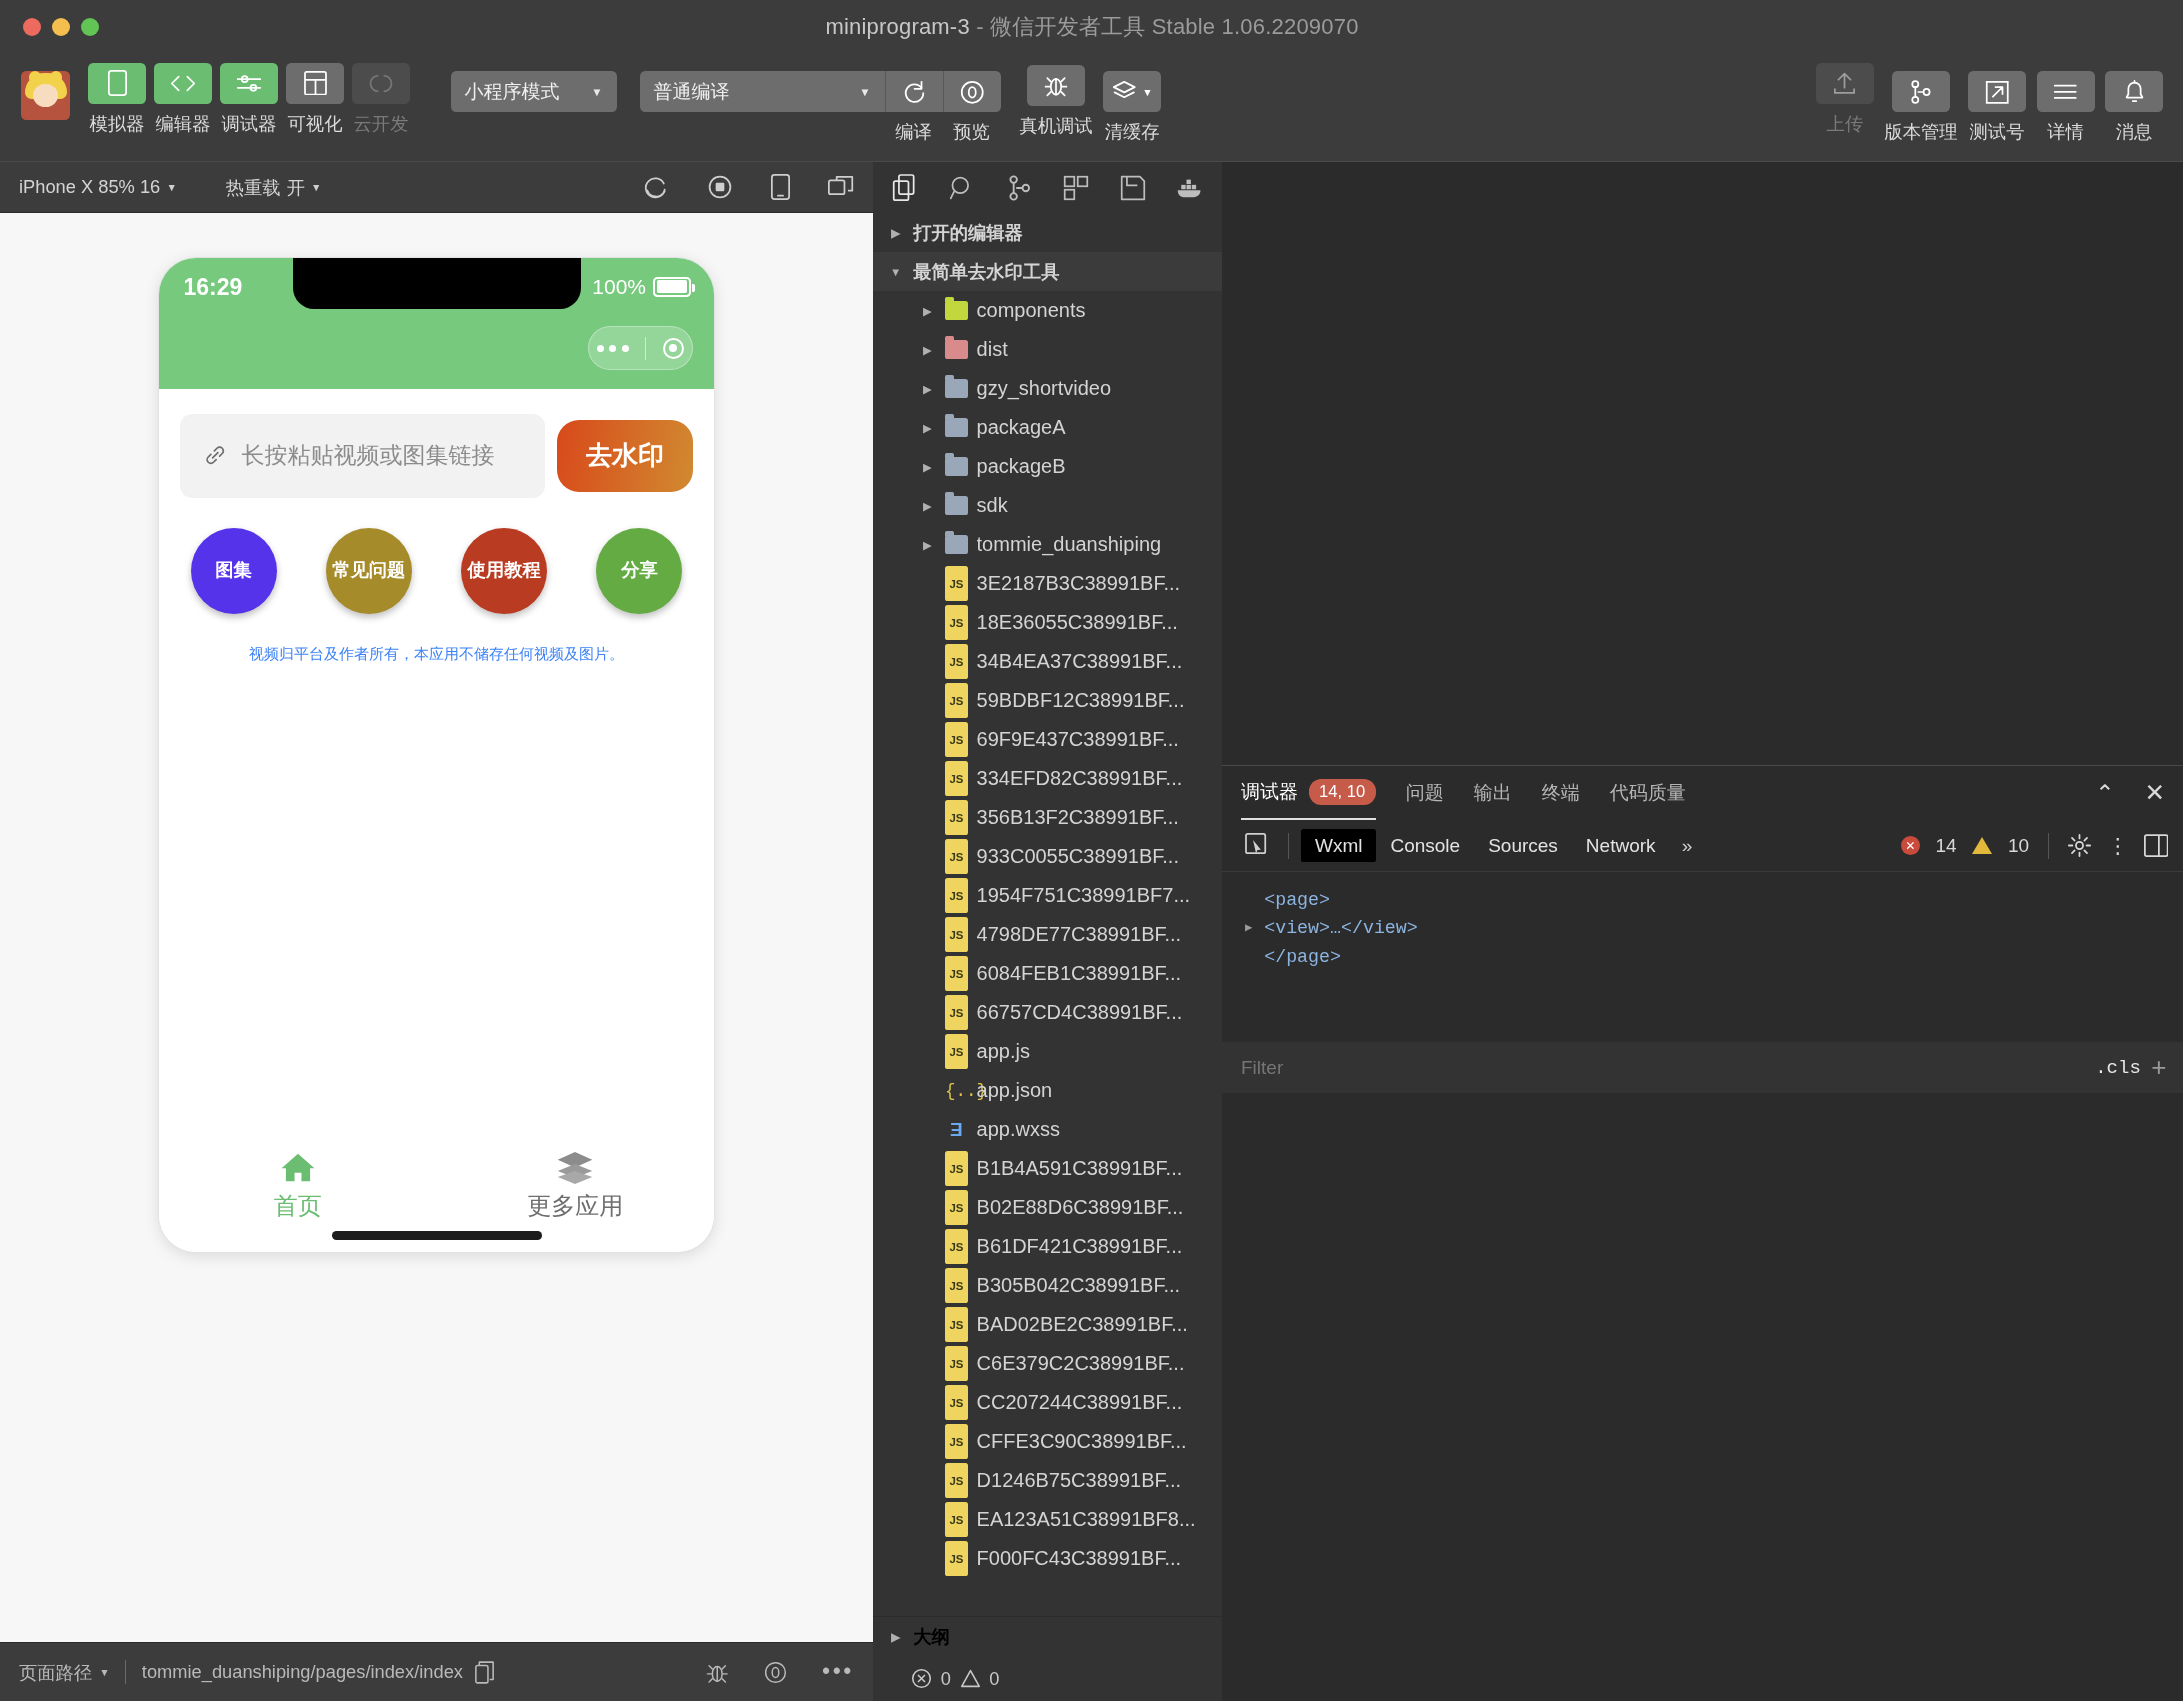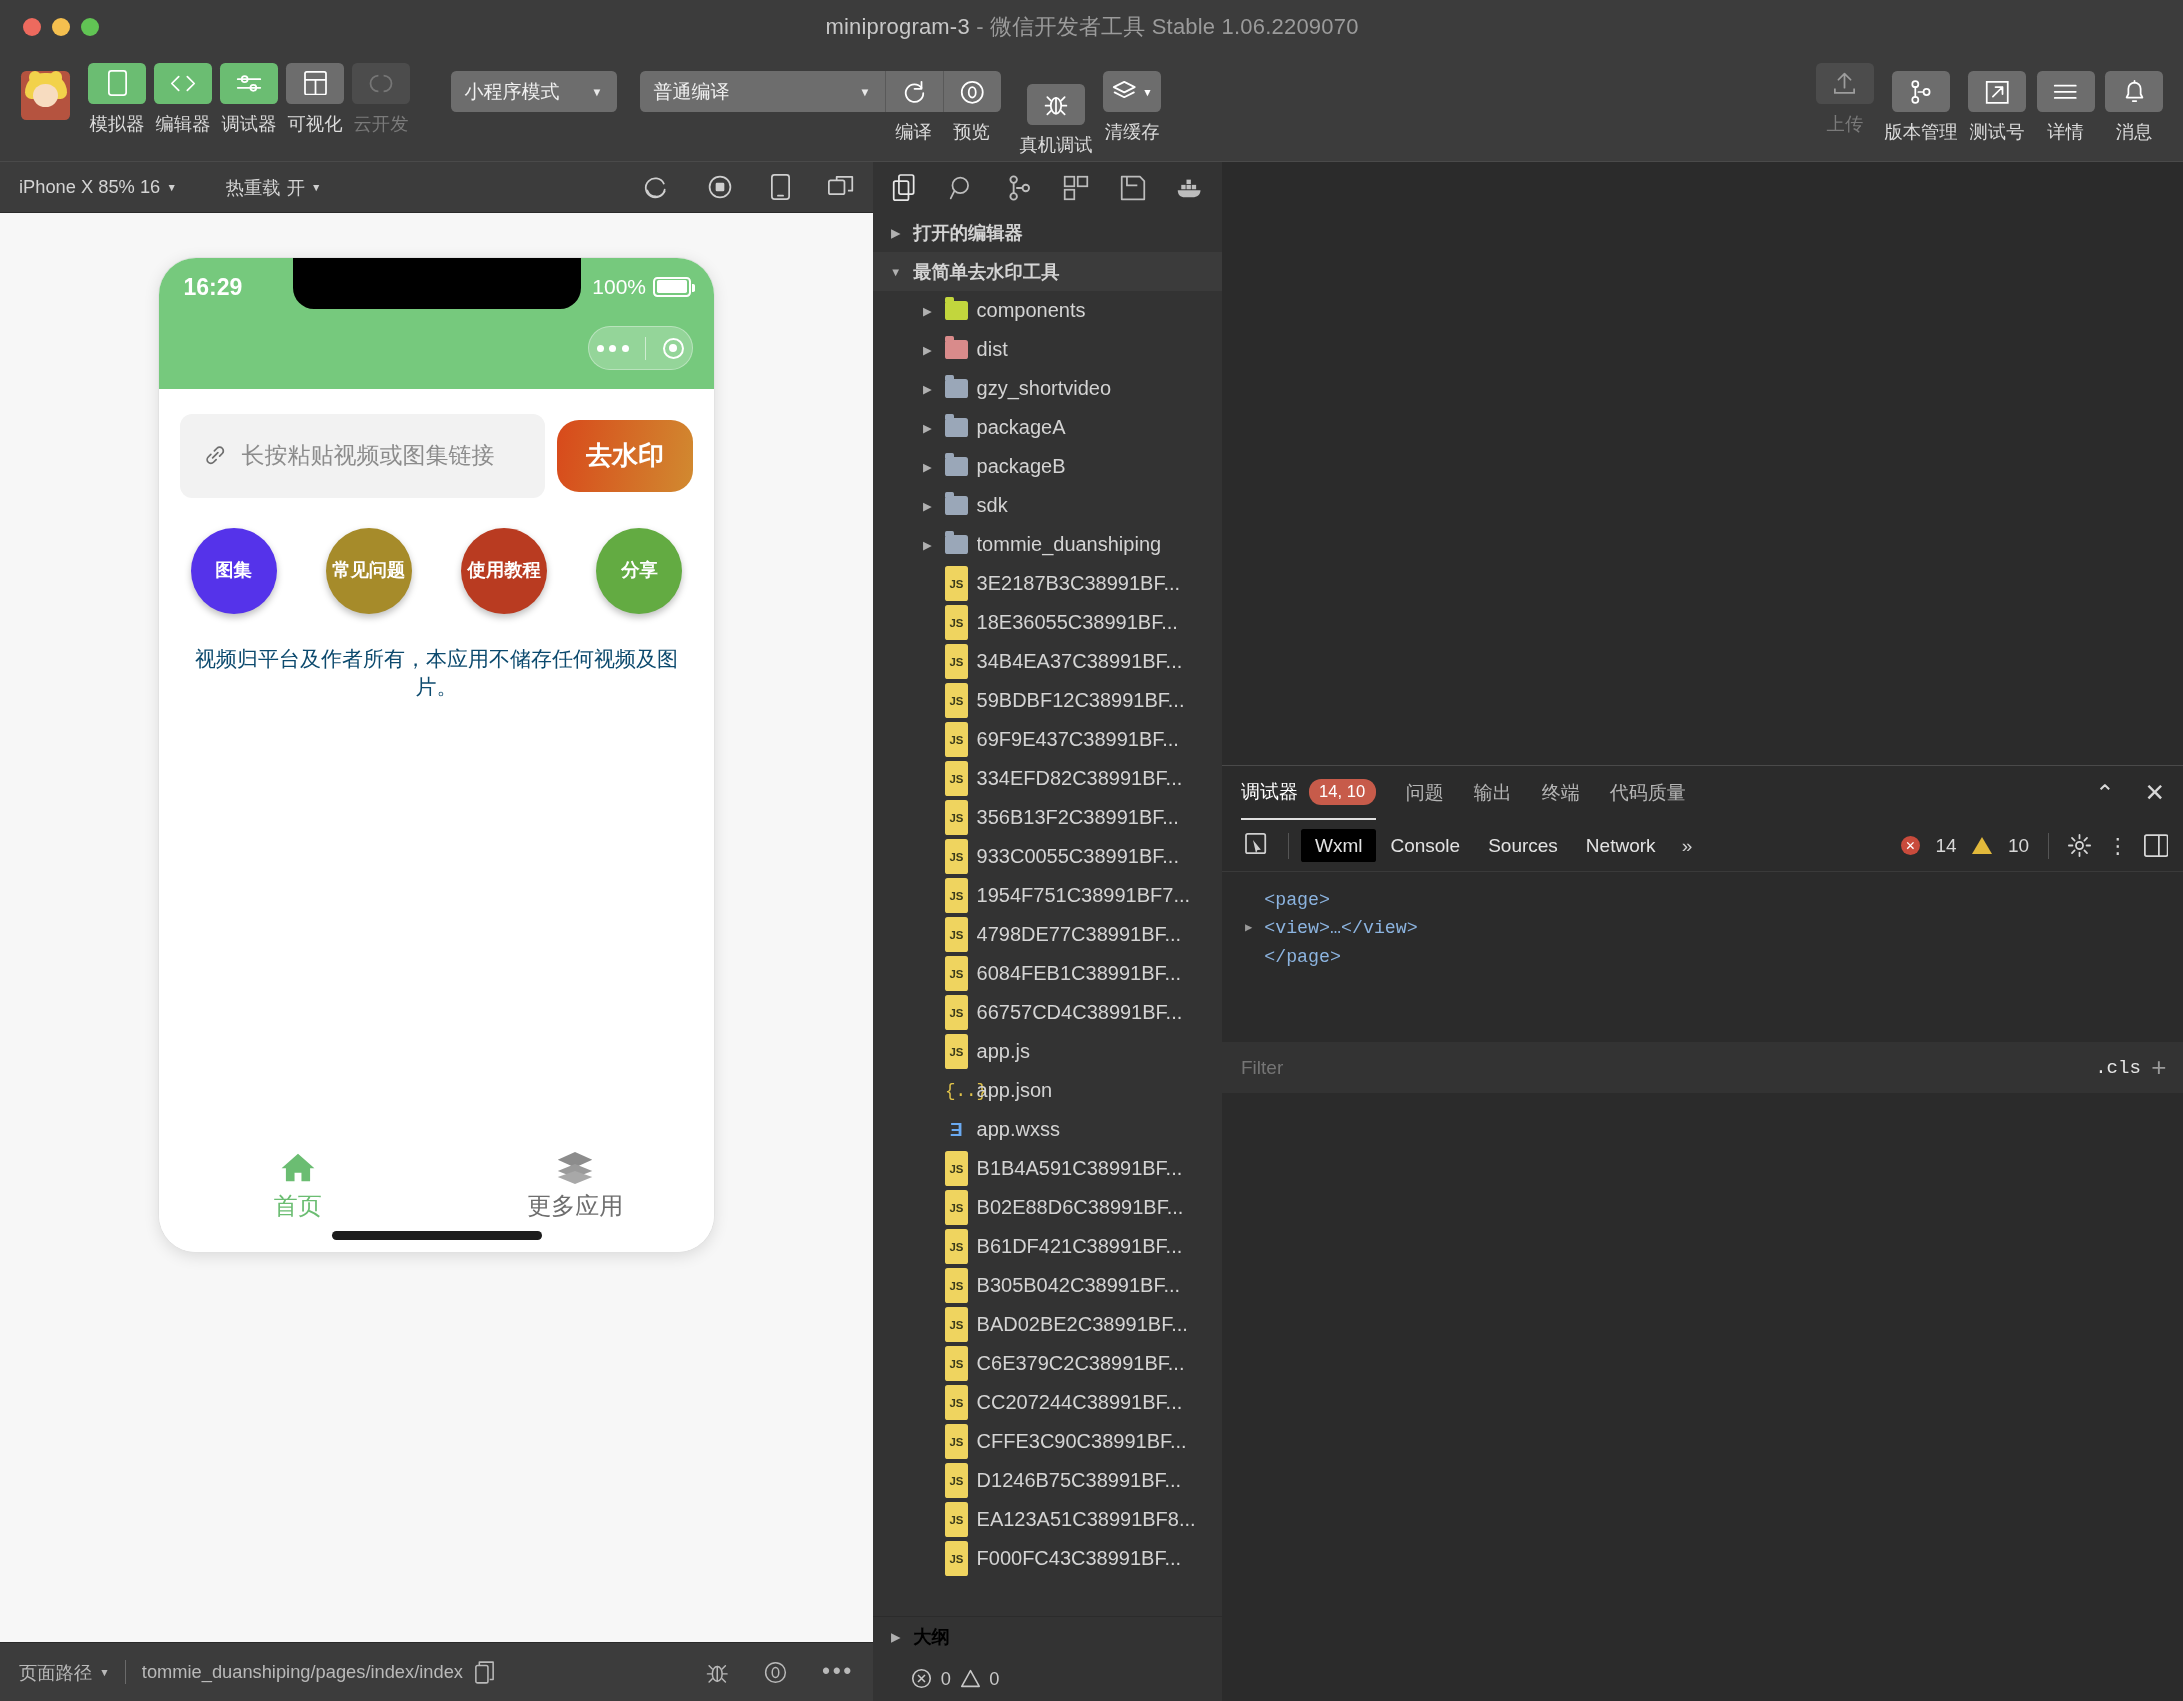--- a/index.html
+++ b/index.html
@@ -125,21 +125,21 @@
     background: linear-gradient(100deg,#d8491b 0%, #d18a30 100%);
     color:#fff; font-size:26px; font-weight:700; display:flex; align-items:center; justify-content:center;
     cursor:pointer;
   }
   .circles { display:flex; justify-content:space-between; padding: 30px 10.5px 0 10.5px; }
   .circ {
     width: 86px; height: 86px; border-radius: 50%; display:flex; align-items:center; justify-content:center;
     color:#fff; font-size: 18.3px; font-weight:700; box-shadow: 0 3.5px 7px rgba(0,0,0,.25); cursor:pointer;
     text-align:center; line-height:1.1;
   }
-  .ph-note { text-align:center; color:#0c4a6e; font-size: 21px; margin-top: 31px; }
+  .ph-note { text-align:center; color:#3b82f6; font-size: 15px; margin-top: 31px; }
   .ph-tabbar { height: 114px; display:flex; align-items:flex-start; padding-top: 12.2px; background:#fff; }
   .tab { flex:1; display:flex; flex-direction:column; align-items:center; gap:5.2px; cursor:pointer; }
   .tab .lbl { font-size:24px; }
   .tab.active .lbl { color:#6bbd72; }
   .tab.inactive .lbl { color:#6e6e6e; }
   .home-indicator { position:absolute; bottom:12.2px; left:50%; transform:translateX(-50%); width:210px; height:8.7px; background:#1c1c1c; border-radius:4.4px; }
 
   .sim-status {
     height: 59px; min-height:59px; background:#3c3c3c; display:flex; align-items:center;
     padding: 0 19px; color:#b9b9b9; font-size: 18.3px; gap: 0; border-top:0.9px solid #2a2a2a;
@@ -317,21 +317,21 @@
       </div>
       <div style="display:flex; width:100%;">
         <div style="width:245px"></div>
         <div style="width:58px; text-align:center; font-size:18.3px; color:#dcdcdc; margin-top:7px;">编译</div>
         <div style="width:58px; text-align:center; font-size:18.3px; color:#dcdcdc; margin-top:7px;">预览</div>
       </div>
     </div>
 
     <div style="width:19px"></div>
 
-    <div class="tbtn2" style="margin-top:21px;">
+    <div class="tbtn2" style="margin-top:2px;">
       <div class="ico">
         <svg width="26" height="26" viewBox="0 0 30 30">
             <ellipse cx="15" cy="17" rx="6" ry="9" fill="none" stroke="#fff" stroke-width="2"></ellipse>
             <path d="M15 8v18M9 11l-4-4M21 11l4-4M8 17H3M22 17h5M9 23l-4 4M21 23l4 4" stroke="#fff" stroke-width="2" stroke-linecap="round"></path>
           </svg>
       </div>
       <div class="lbl">真机调试</div>
     </div>
 
     <div style="width:10.5px"></div>

